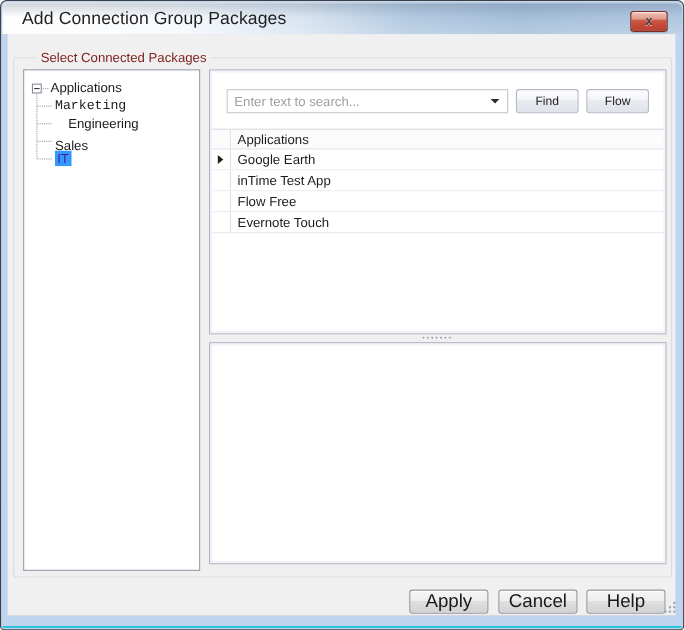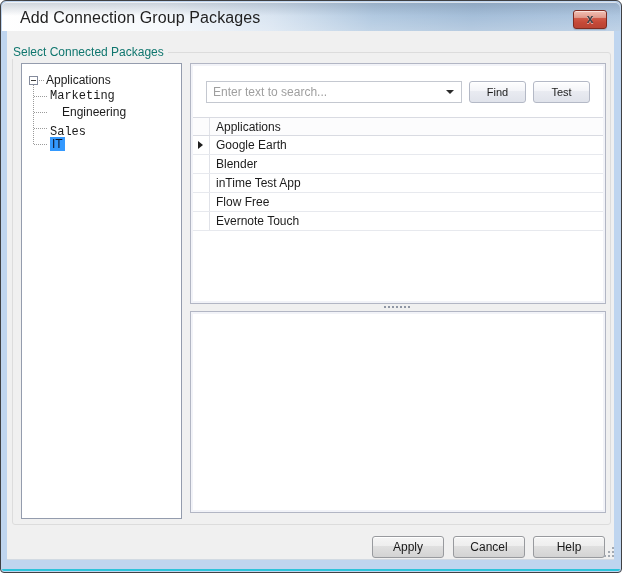--- a/index.html
+++ b/index.html
@@ -46,22 +46,22 @@
     position: absolute; left: 6px; top: 30px; right: 7px; bottom: 12px;
     background: #f0f0f0;
     border-bottom: 1px solid #d3dae2;
   }
 
   .groupbox {
     position: absolute; left: 11px; top: 51px; width: 599px; height: 473px;
     border: 1px solid #dcdcdc; border-radius: 3px;
   }
   .groupbox-label {
-    position: absolute; left: 8px; top: 44px;
-    background: #f0f0f0; padding: 0 4px; color: #0f766e;
+    position: absolute; left: 32px; top: 44px;
+    background: #f0f0f0; padding: 0 4px; color: #7f1d1d;
   }
 
   
   .tree {
     position: absolute; left: 20px; top: 62px; width: 161px; height: 456px;
     background: #ffffff; border: 1px solid #949cad;
   }
   .tree-row { position: absolute; height: 16px; line-height: 16px; white-space: nowrap; }
   .expand-box {
     position: absolute; left: 7px; top: 12px; width: 9px; height: 9px;
@@ -70,22 +70,22 @@
   .expand-box .minus {
     position: absolute; left: 1px; top: 3px; width: 5px; height: 1px; background: #3b3b3b;
   }
   .tree-vline { position: absolute; left: 11px; top: 21px; height: 59px; width: 0; border-left: 1px dotted #9b9b9b; }
   .tree-hline { position: absolute; width: 13px; height: 0; border-top: 1px dotted #9b9b9b; }
   .h-root { left: 17px; top: 16px; width: 5px; }
   .h-c0 { left: 12px; top: 32px; } .h-c1 { left: 12px; top: 48px; }
   .h-c2 { left: 12px; top: 64px; } .h-c3 { left: 12px; top: 80px; }
   .t-root { left: 24px; top: 8px; }
   .t-c0 { left: 28px; top: 24px; font-family: Liberation Mono, monospace; } .t-c1 { left: 40px; top: 40px; }
-  .t-c2 { left: 28px; top: 60px; font-family: Liberation Mono, monospace; } .t-c3 { left: 28px; top: 72px; }
-  .tree-row.selected span { background: #3399ff; color: #0f172a; padding: 0 2px; }
+  .t-c2 { left: 28px; top: 60px; } .t-c3 { left: 28px; top: 72px; }
+  .tree-row.selected span { background: #3399ff; color: #4c1d95; padding: 0 2px; }
 
   
   .panel {
     position: absolute; left: 189px; width: 416px;
     background: #ffffff; border: 1px solid #b2b6c4;
     box-shadow: inset 0 0 0 2px #f2f3f8;
   }
   .panel.upper { top: 62px; height: 241px; }
   .panel.lower { top: 310px; height: 202px; }
 
@@ -131,21 +131,21 @@
     background-image: radial-gradient(circle at 1px 1px, #8f96a4 0.8px, transparent 1px);
     background-size: 4px 3px;
   }
 
   
   .dlg-btn {
     position: absolute; top: 535px; width: 72px; height: 22px;
     border: 1px solid #989a9e; border-radius: 3px;
     background: linear-gradient(to bottom, #f5f5f5 0%, #eeeeee 45%, #e0e0e0 46%, #d3d3d3 100%);
     box-shadow: inset 0 1px 0 #ffffff;
-    font-family: "Liberation Sans", sans-serif; font-size: 12px; color: #1a1a1a;
+    font-family: "Liberation Sans", sans-serif; font-size: 17px; color: #1a1a1a;
     text-align: center; line-height: 20px; cursor: default;
   }
   .btn-apply { left: 371px; } .btn-cancel { left: 452px; } .btn-help { left: 532px; }
 
   .resize-grip {
     position: absolute; left: 603px; top: 546px; width: 2px; height: 2px;
     background: transparent;
     box-shadow: 8px 0 0 #a3a9b1, 4px 4px 0 #a3a9b1, 8px 4px 0 #a3a9b1,
                 0 8px 0 #a3a9b1, 4px 8px 0 #a3a9b1, 8px 8px 0 #a3a9b1;
   }
@@ -186,40 +186,36 @@
     <div class="tree-row t-c3 selected"><span>IT</span></div>
   </div>
 
   <div class="panel upper">
     <div class="search-row">
       <div class="combo">
         <input type="text" placeholder="Enter text to search..." style="">
         <div class="combo-arrow"></div>
       </div>
       <div class="mini-btn">Find</div>
-      <div class="mini-btn">Test</div>
+      <div class="mini-btn">Flow</div>
     </div>
 
     <div class="grid">
       <div class="grid-row head">
         <div class="gutter"></div>
         <div class="cell">Applications</div>
       </div>
       <div class="grid-row">
         <div class="gutter">
             <div class="row-arrow"></div>
           </div>
         <div class="cell">Google Earth</div>
       </div>
       <div class="grid-row">
         <div class="gutter"></div>
-        <div class="cell">Blender</div>
-      </div>
-      <div class="grid-row">
-        <div class="gutter"></div>
         <div class="cell">inTime Test App</div>
       </div>
       <div class="grid-row">
         <div class="gutter"></div>
         <div class="cell">Flow Free</div>
       </div>
       <div class="grid-row">
         <div class="gutter"></div>
         <div class="cell">Evernote Touch</div>
       </div>

